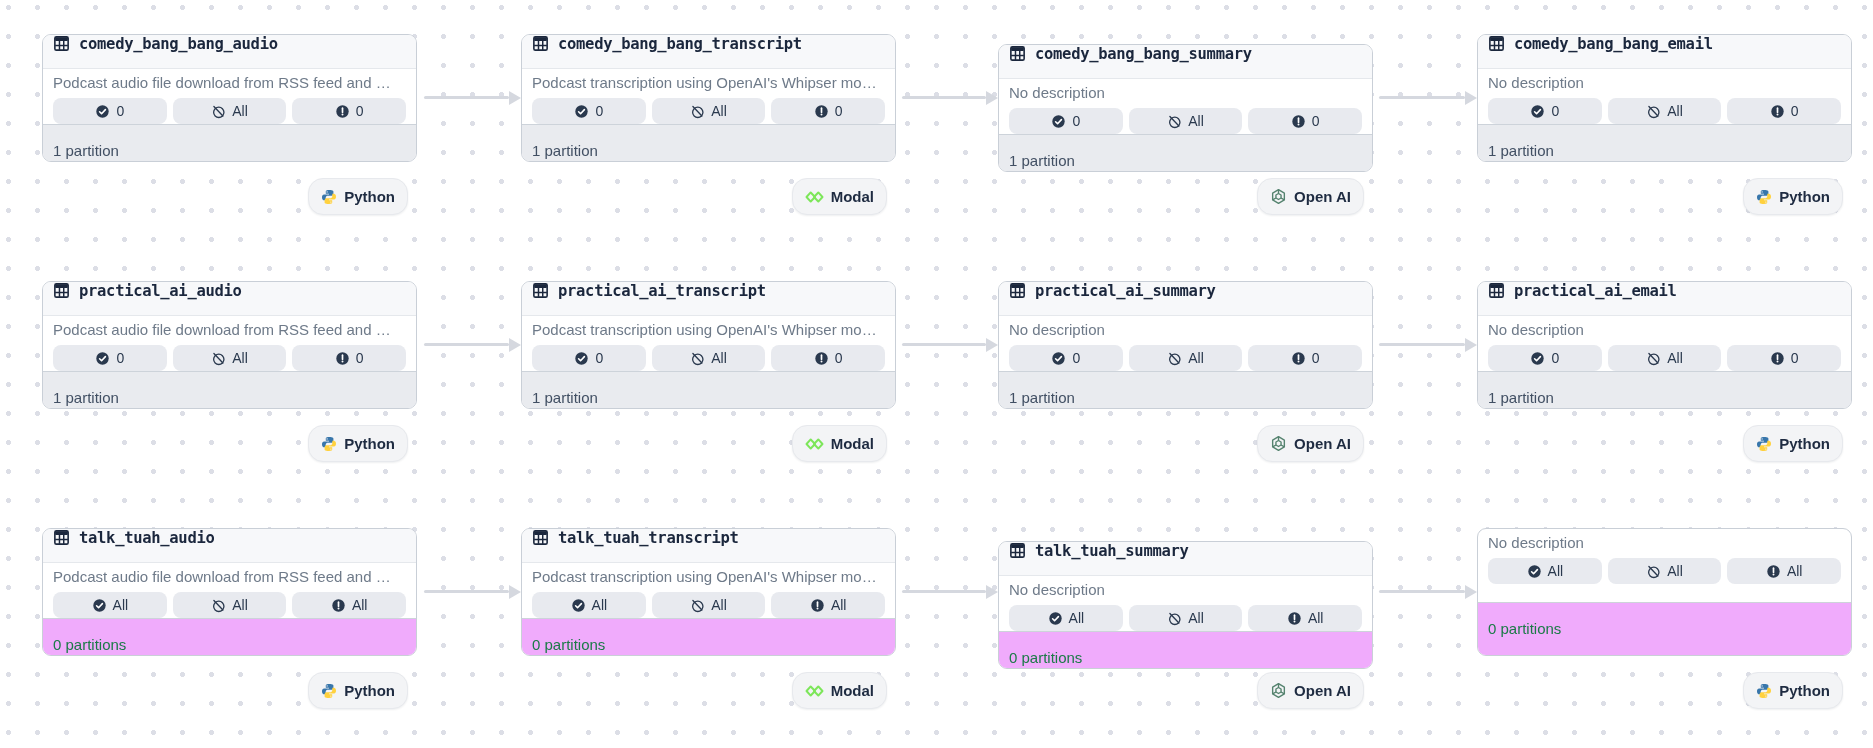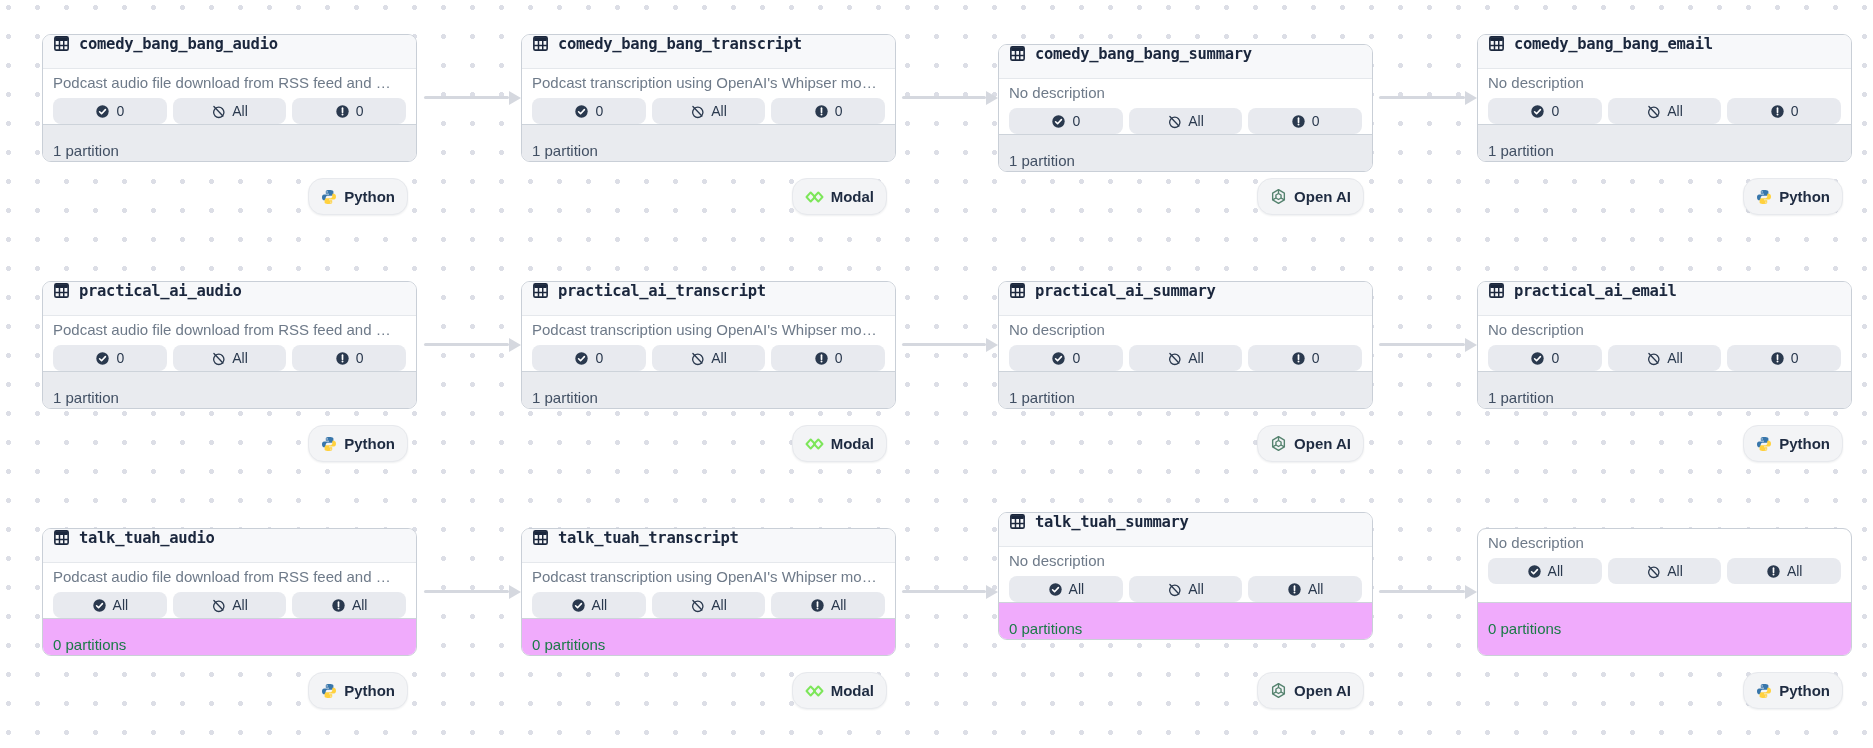--- a/index.html
+++ b/index.html
@@ -464,21 +464,21 @@
       <span class="badge">
           <svg width="15" height="15" viewBox="0 0 16 16">
             <use href="#i-alert"></use>
           </svg>
           <span>All</span>
         </span>
     </div>
     <div class="card-footer green">0 partitions</div>
   </div>
 
-  <div class="card" style="left:998px;top:512px">
+  <div class="card" style="left:998px;top:541px">
     <div class="card-header">
       <svg width="17" height="17" viewBox="0 0 16 16">
           <use href="#i-table"></use>
         </svg>
       <span class="asset-name">talk_tuah_summary</span>
     </div>
     <div class="card-desc">No description</div>
     <div class="badges">
       <span class="badge">
           <svg width="15" height="15" viewBox="0 0 16 16">

